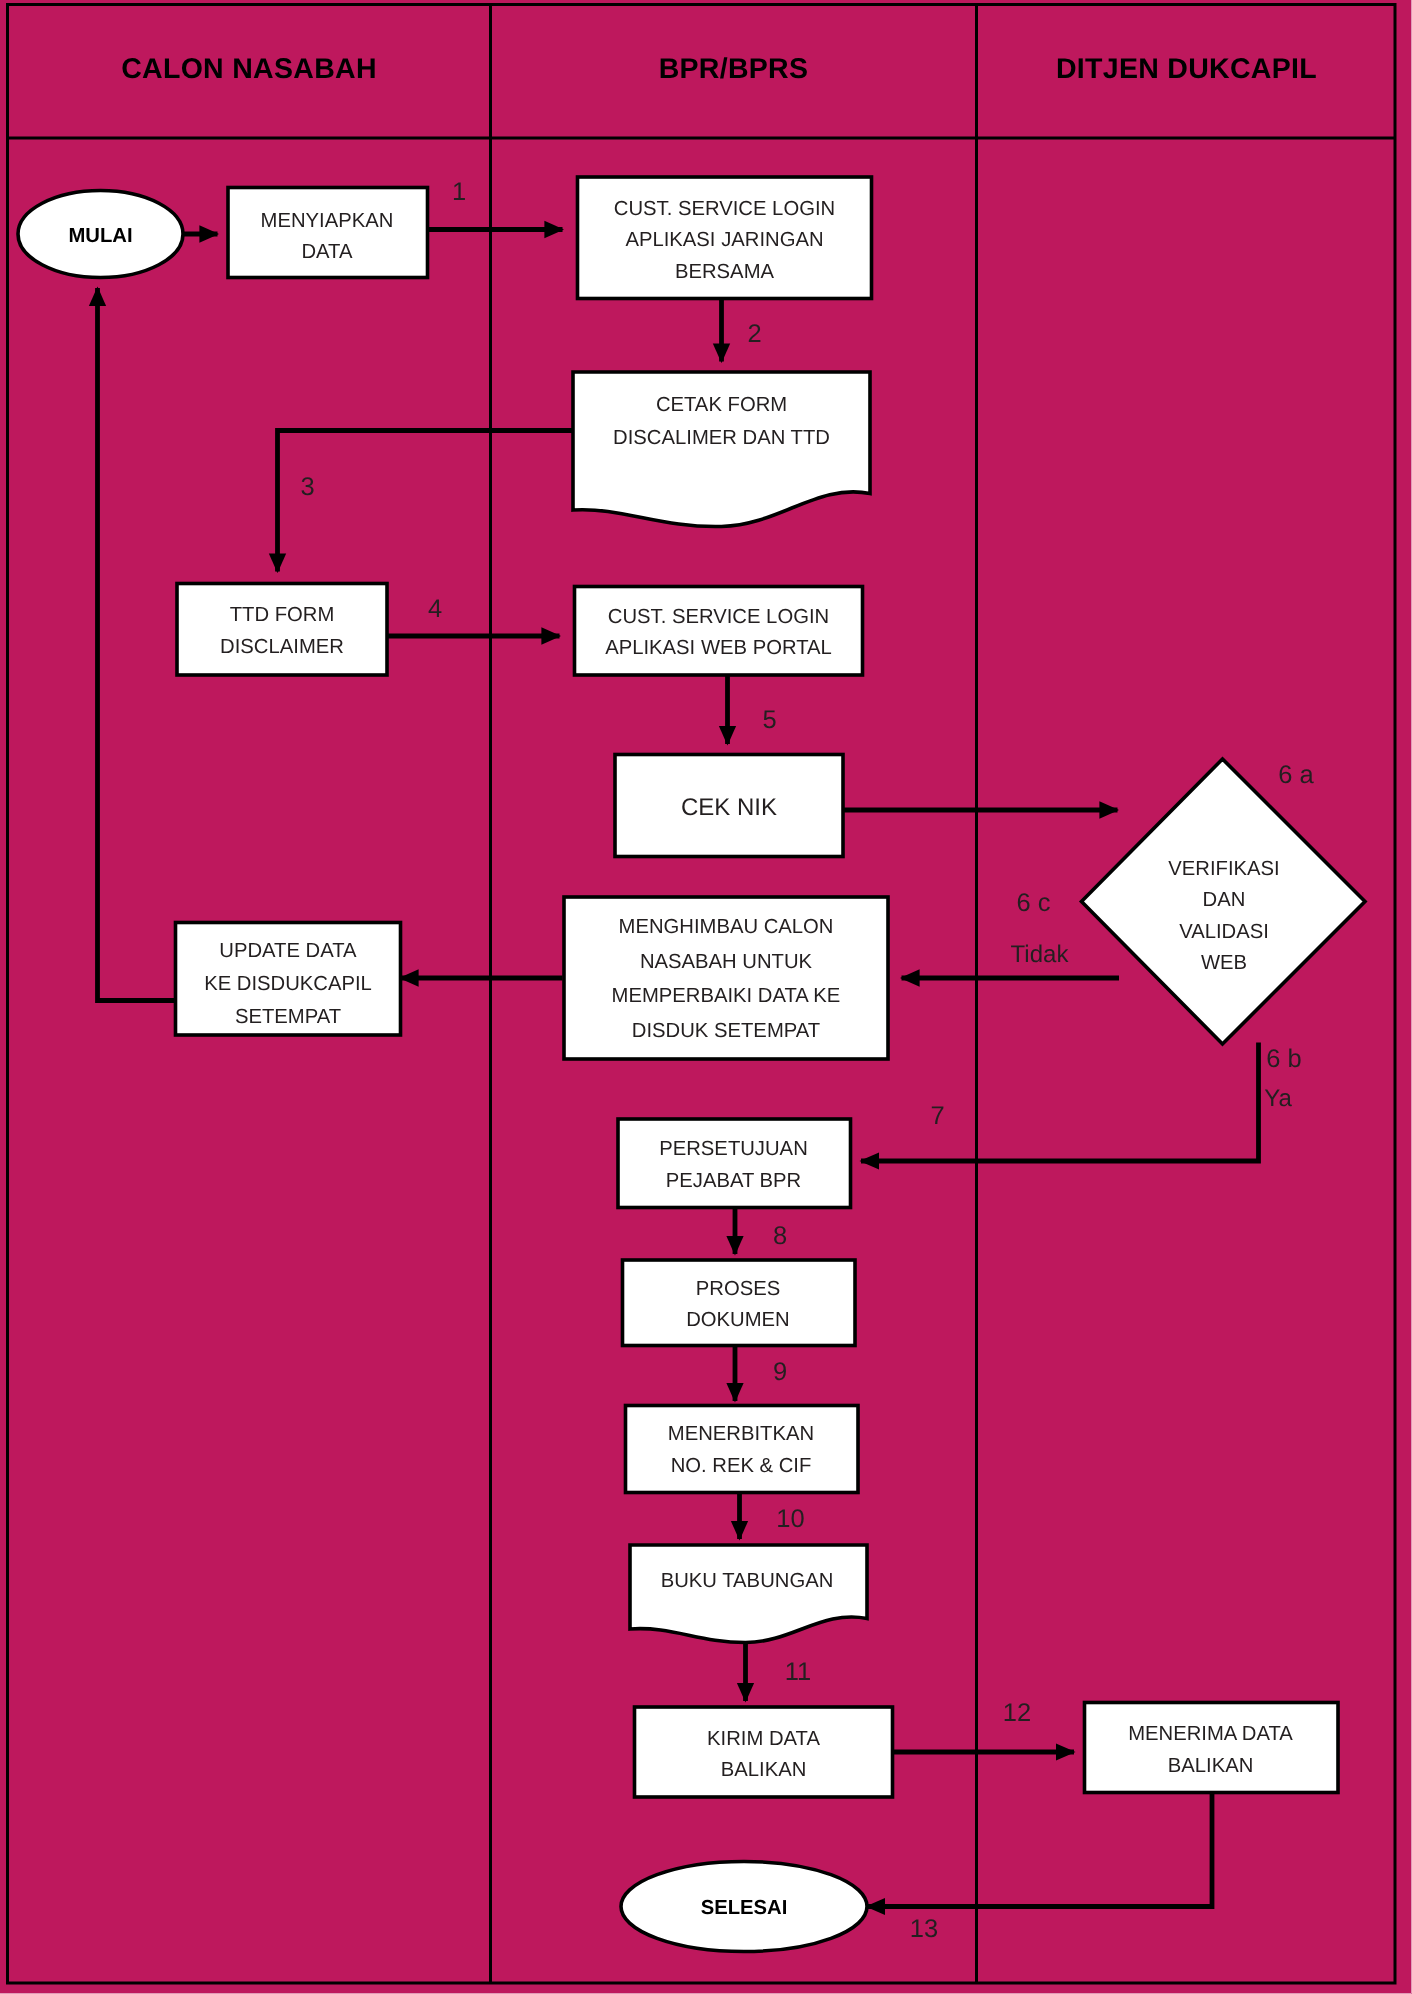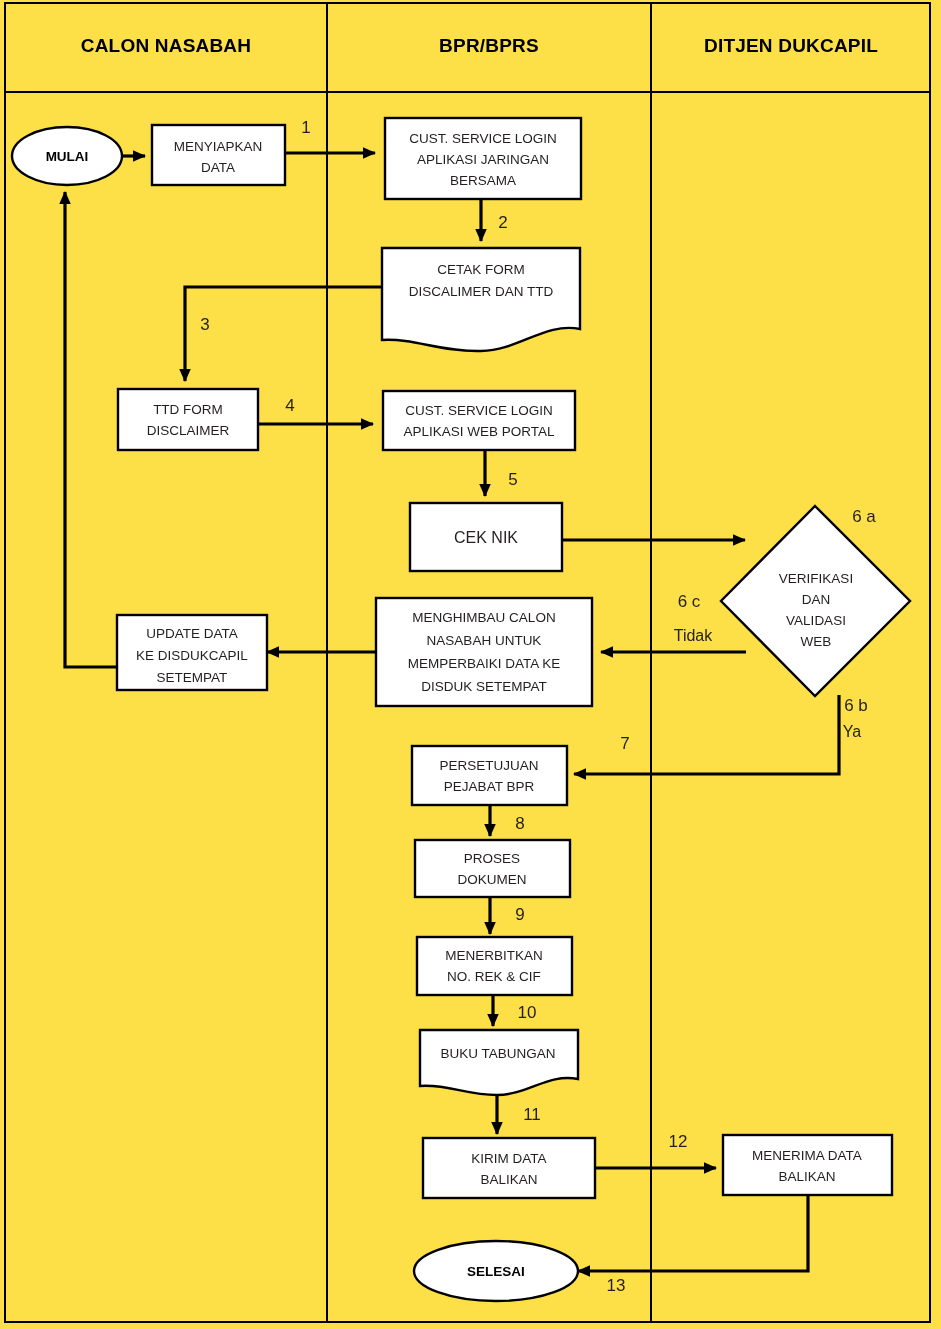--- a/index.html
+++ b/index.html
@@ -7,21 +7,21 @@
     padding: 0;
     background: #ffffff;
   }
   body {
     font-family: "Liberation Sans", sans-serif;
   }
   #canvas {
     position: relative;
     width: 941px;
     height: 1329px;
-    background: #fde047;
+    background: #be185d;
     overflow: hidden;
   }
   svg#flow {
     position: absolute;
     left: 0;
     top: 0;
     width: 941px;
     height: 1329px;
   }
   .lane-frame {

